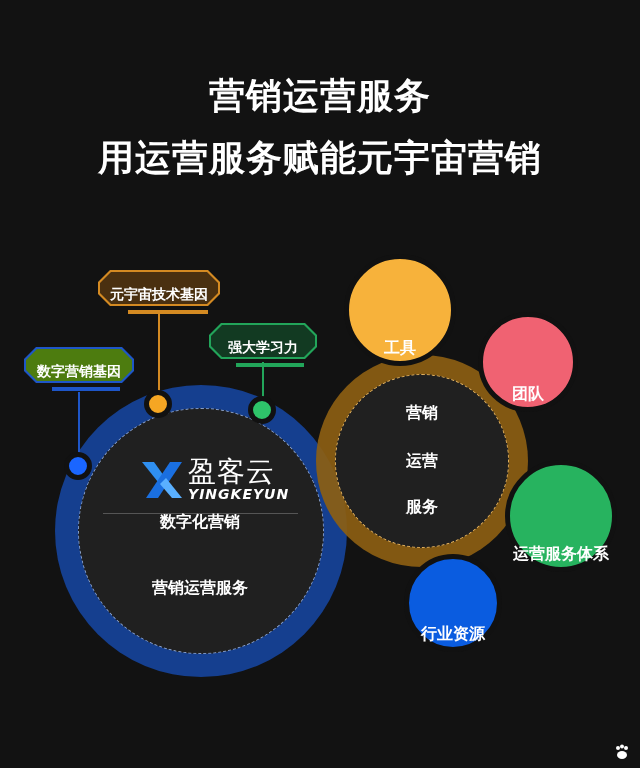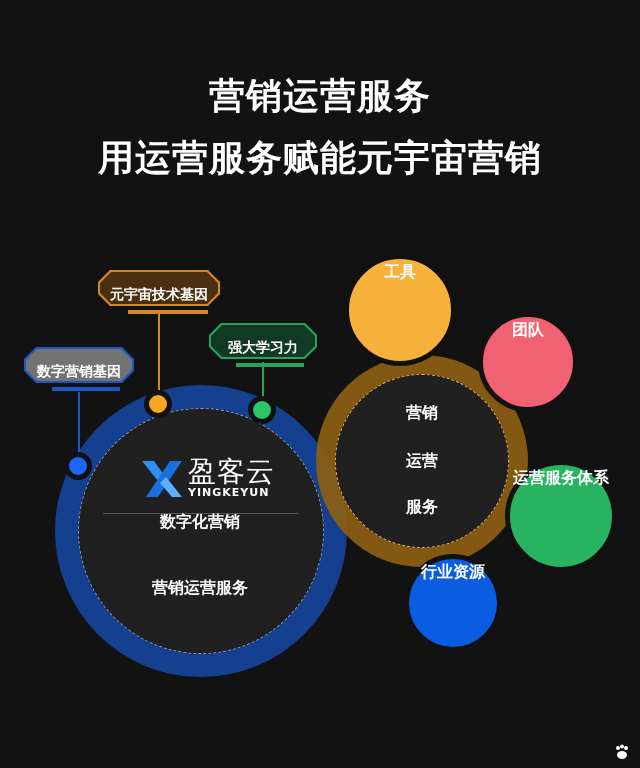--- a/index.html
+++ b/index.html
@@ -16,26 +16,26 @@
          clip-path: polygon(12px 0, calc(100% - 12px) 0, 100% 12px, 100% calc(100% - 12px), calc(100% - 12px) 100%, 12px 100%, 0 calc(100% - 12px), 0 12px); }
   .tag-inner { position: absolute; inset: 2px;
          clip-path: polygon(11px 0, calc(100% - 11px) 0, 100% 11px, 100% calc(100% - 11px), calc(100% - 11px) 100%, 11px 100%, 0 calc(100% - 11px), 0 11px);
          display: flex; align-items: flex-end; justify-content: center; }
   .tag-underline { position: absolute; height: 4px; }
 
   .vline { position: absolute; width: 2px; }
   .dot { position: absolute; border-radius: 50%; border: 5px solid #111; }
 
   .circle { position: absolute; border-radius: 50%; }
-  .bubble { position: absolute; border-radius: 50%; display: flex; align-items: flex-start; justify-content: center;
+  .bubble { position: absolute; border-radius: 50%; display: flex; align-items: flex-end; justify-content: center;
             text-align: center; font-weight: bold; font-size: 16px; color: #fff; border: 5px solid #111; line-height: 1.6; }
 
   .logo { position: absolute; display: flex; align-items: center; }
   .logo-cn { font-size: 28px; color: #fff; letter-spacing: 1px; line-height: 1; }
-  .logo-en { font-size: 11px; color: #fff; letter-spacing: 1px; font-weight: bold; }
+  .logo-en { font-size: 14px; color: #fff; letter-spacing: 1px; font-weight: bold; font-style: italic; }
 
   .center-text { position: absolute; text-align: center; font-weight: bold; font-size: 16px; color: #fff; }
   .footer { position: absolute; right: 10px; bottom: 8px; font-size: 15px; color: #fff; display: flex; align-items: center; gap: 2px; }
 </style>
 </head>
 <body>
 
 <div class="title l1">营销运营服务</div>
 <div class="title l2">用运营服务赋能元宇宙营销</div>
 
@@ -60,21 +60,21 @@
 <div class="vline" style="left:78px; top:392px; height:72px; background:#1e56c8;"></div>
 <div class="dot" style="left:64px; top:452px; width:28px; height:28px; background:#1a66ff;"></div>
 
 <div class="vline" style="left:158px; top:312px; height:90px; background:#d48a22;"></div>
 <div class="dot" style="left:144px; top:390px; width:28px; height:28px; background:#f5a623;"></div>
 
 <div class="vline" style="left:262px; top:362px; height:40px; background:#22a55a;"></div>
 <div class="dot" style="left:248px; top:396px; width:28px; height:28px; background:#2ec46a;"></div>
 
 <div class="tag" style="left:24px; top:347px; width:110px; background:#1e56c8;">
-  <div class="tag-inner" style="background:#737373;">
+  <div class="tag-inner" style="background:#4d7c0f;">
     <span>数字营销基因</span>
   </div>
 </div>
 <div class="tag-underline" style="left:52px; top:387px; width:68px; background:#1e56c8;"></div>
 
 <div class="tag" style="left:98px; top:270px; width:122px; background:#d48a22;">
   <div class="tag-inner" style="background:#4a3010;">
     <span>元宇宙技术基因</span>
   </div>
 </div>

